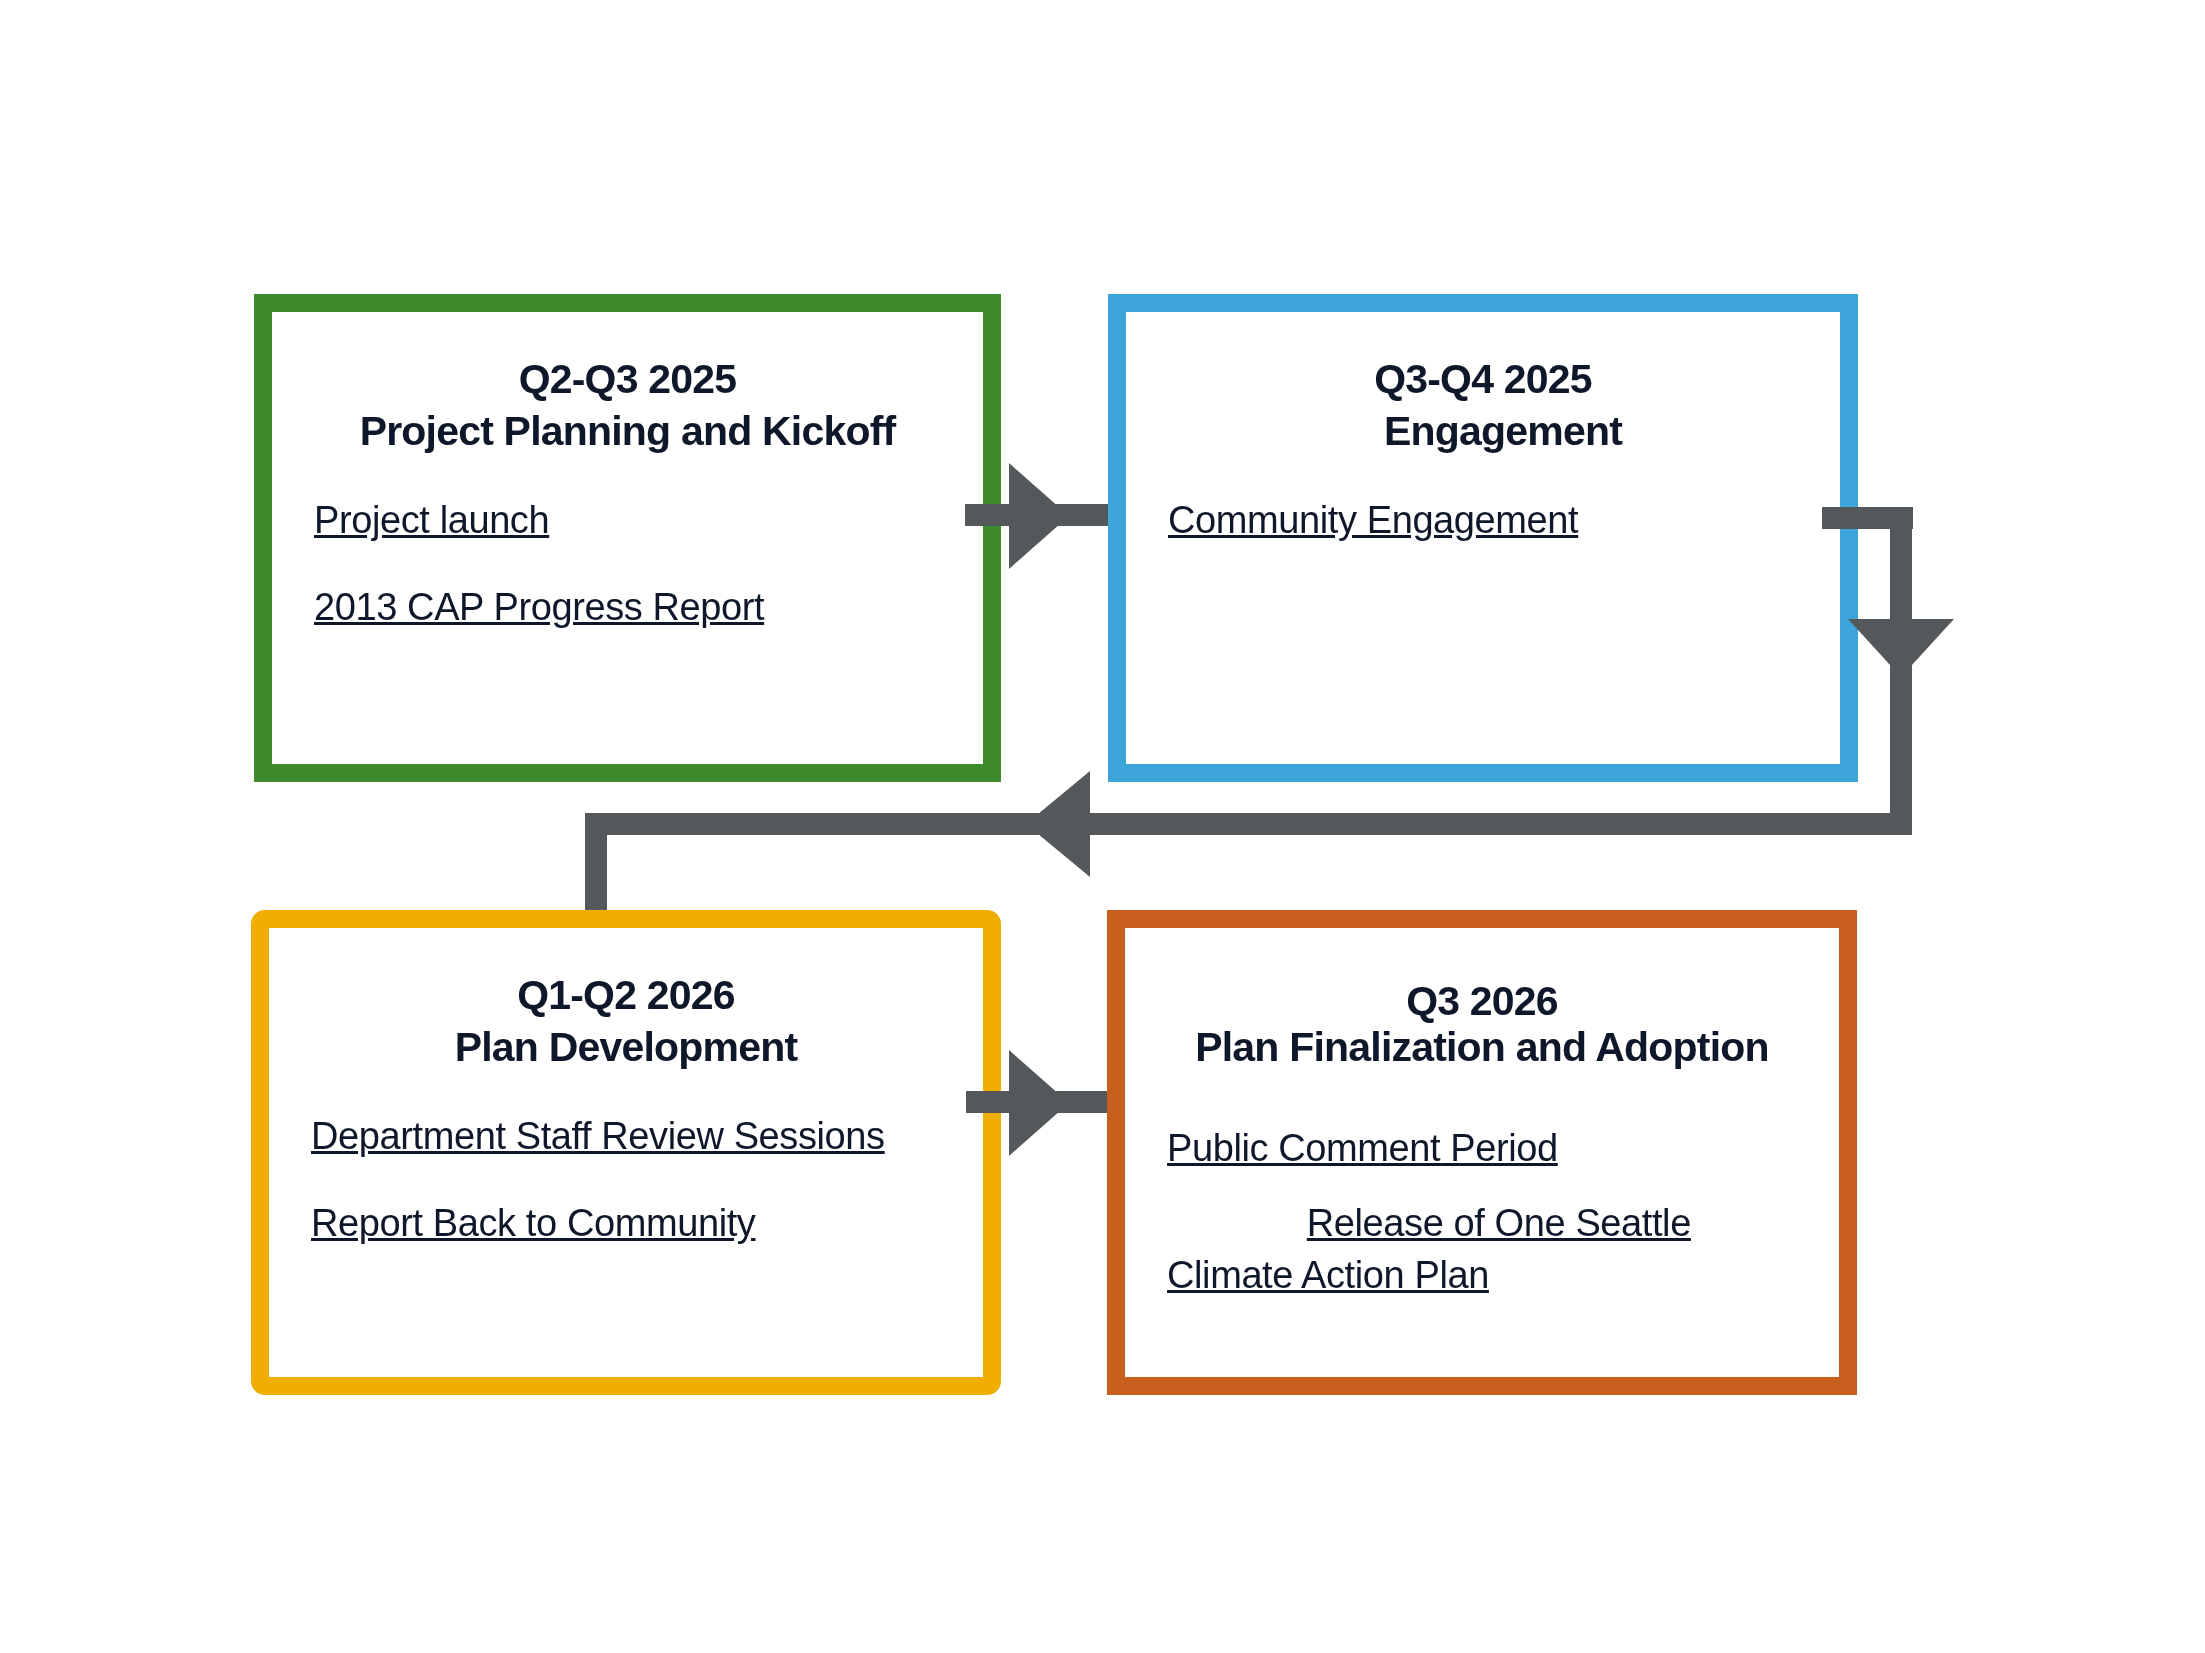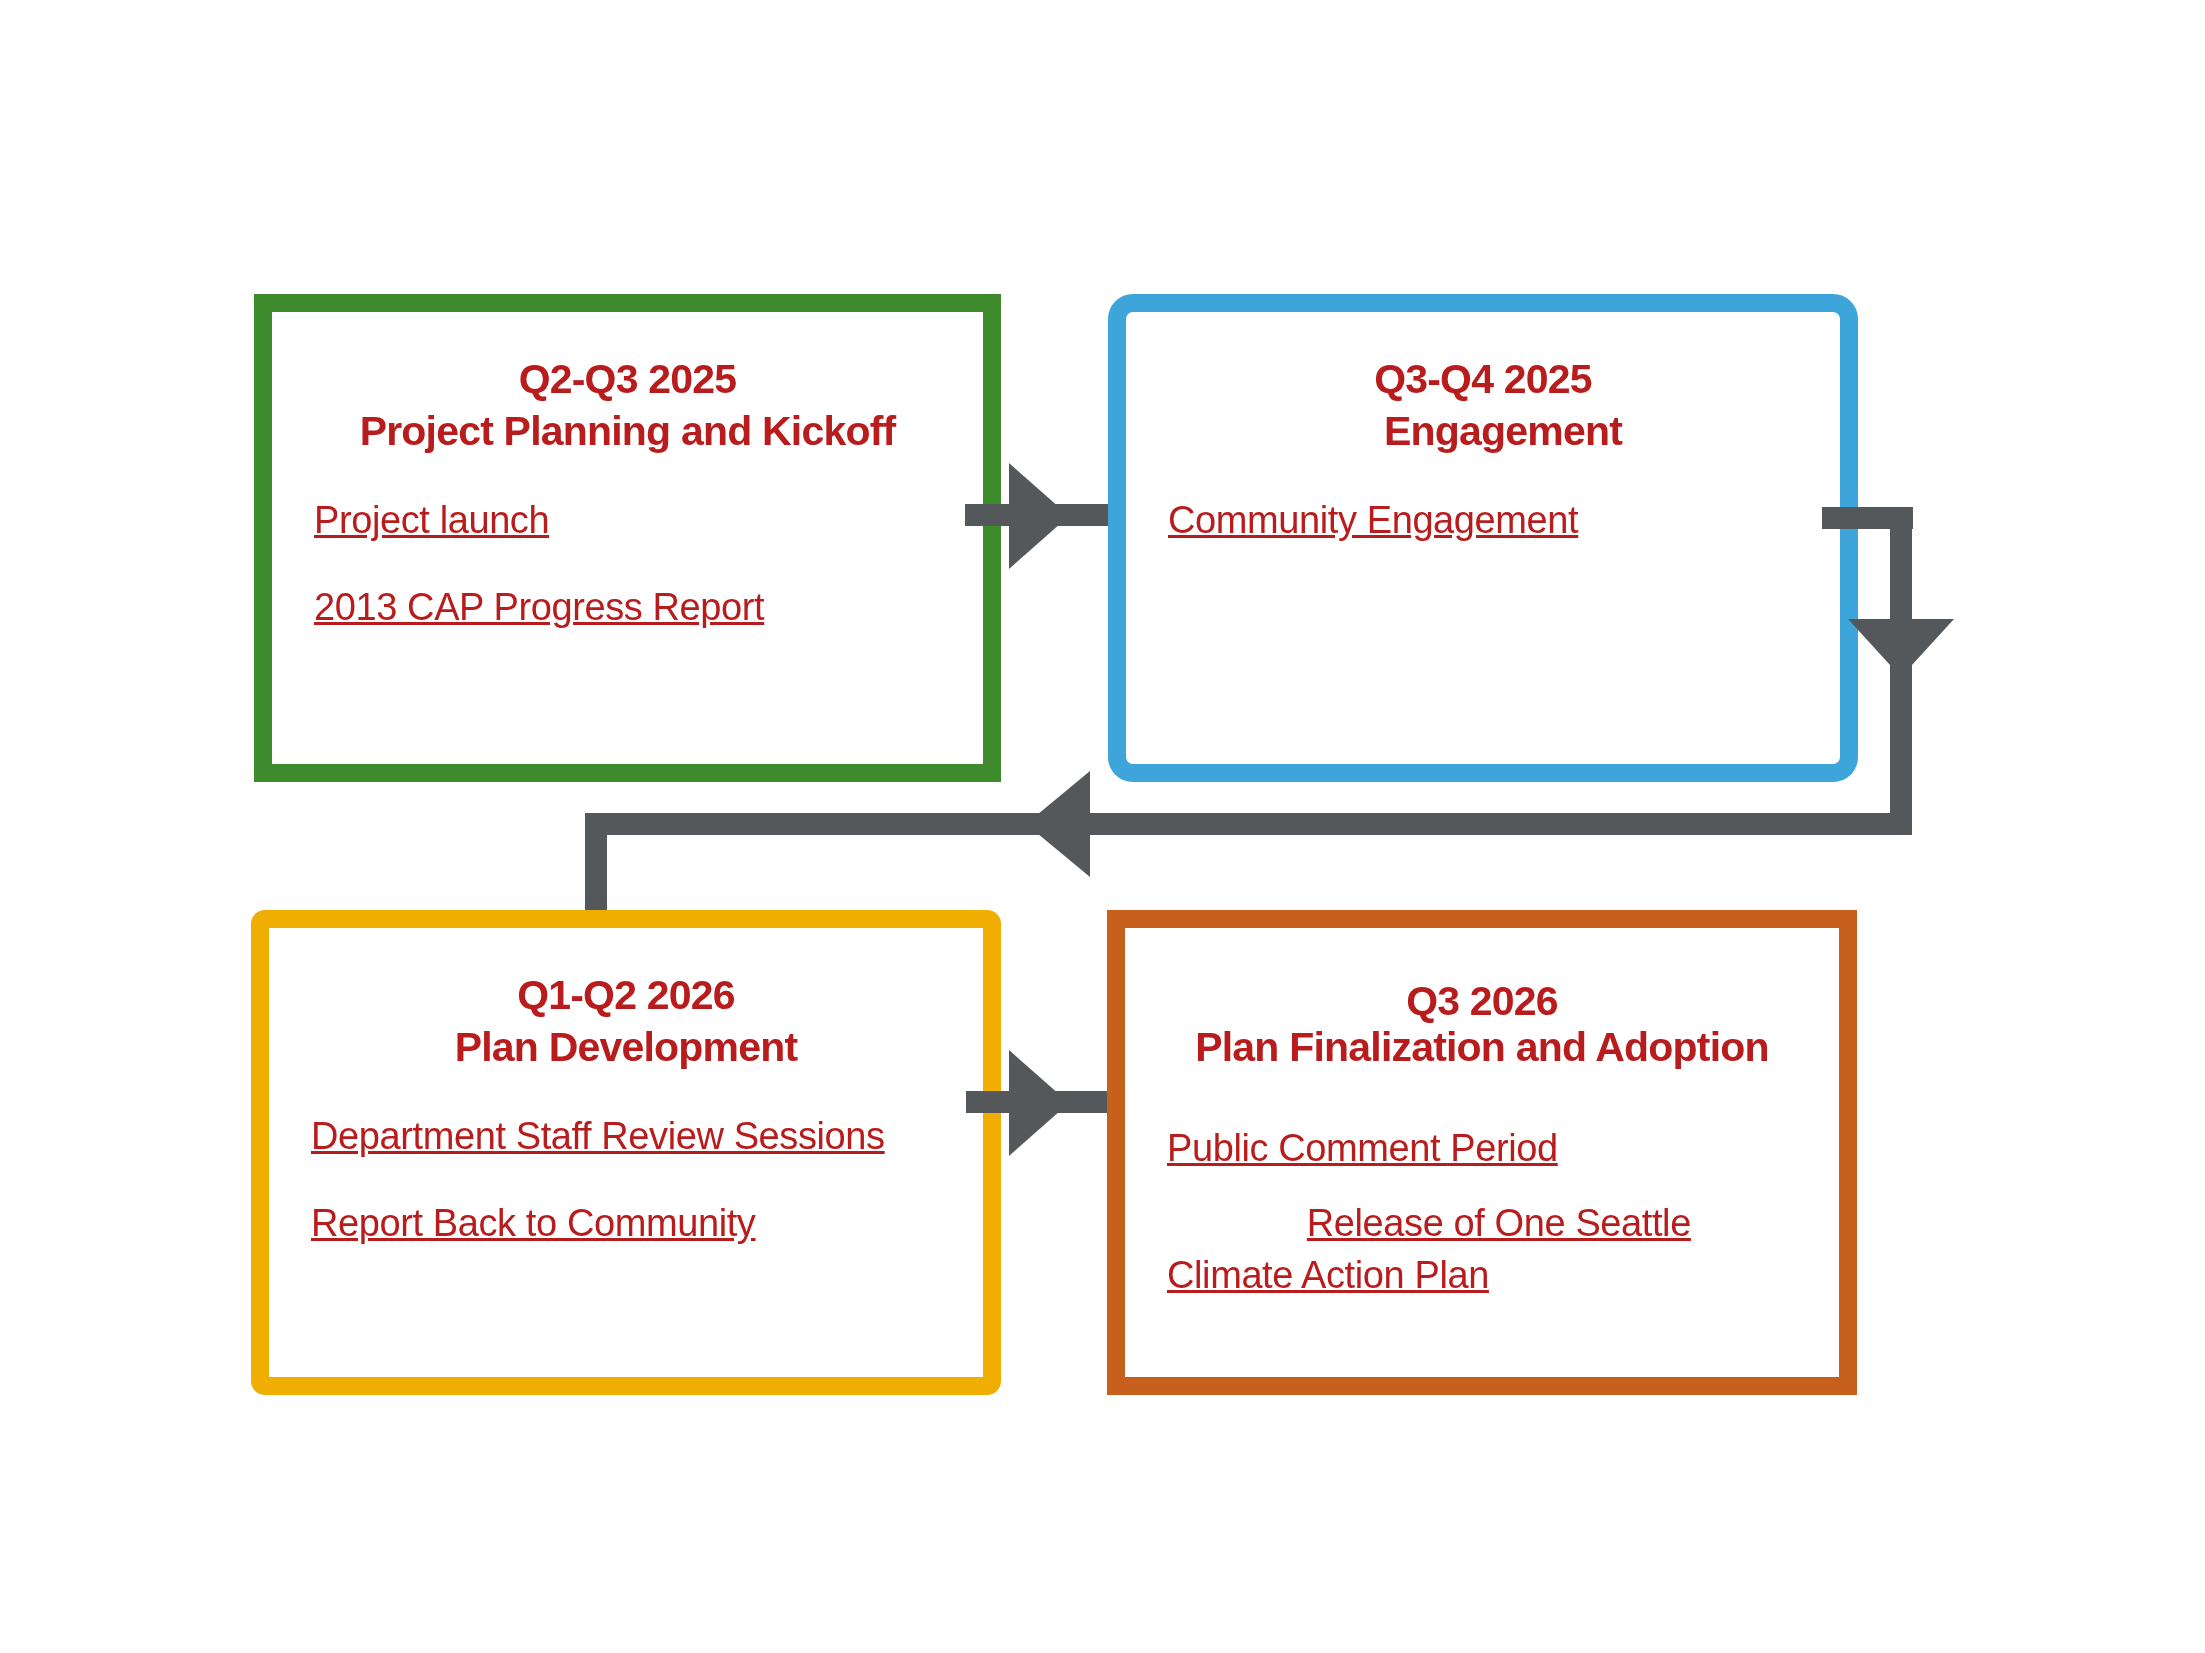--- a/index.html
+++ b/index.html
@@ -1,18 +1,18 @@
 <!DOCTYPE html>
 <html style="font-size:13.2px"><head>
 <meta charset="utf-8">
 <style>
   html,body{margin:0;padding:0;background:#ffffff;}
   .canvas{
     position:relative;width:2205px;height:1654px;background:#ffffff;
-    font-family:"Liberation Sans","DejaVu Sans",sans-serif;color:#b91c1c;overflow:hidden;
+    font-family:"Liberation Sans","DejaVu Sans",sans-serif;color:#0f172a;overflow:hidden;
   }
   .stage{position:absolute;background:#ffffff;border:18px solid #888;}
   .period,.phase{
     position:absolute;left:0;right:0;text-align:center;
     font-weight:700;font-size:41px;line-height:52px;letter-spacing:-0.8px;white-space:nowrap;
   }
   .item{
     position:absolute;left:42px;right:8.3px;
     font-weight:400;font-size:38px;line-height:52px;letter-spacing:-0.4px;white-space:nowrap;text-decoration:underline;
   }
@@ -27,21 +27,21 @@
 
 <div class="canvas">
 
   <div class="stage" style="left: 254px; top: 294px; width: 711px; height: 452px; border-color: rgb(62, 139, 45);">
     <div class="period" style="top:41px;">Q2-Q3 2025</div>
     <div class="phase" style="top:93px;">Project Planning and Kickoff</div>
     <div class="item" style="top:182px;">Project launch</div>
     <div class="item" style="top:269px;">2013 CAP Progress Report</div>
   </div>
 
-  <div class="stage" style="left: 1108px; top: 294px; width: 714px; height: 452px; border-color: rgb(62, 165, 218); border-radius: 25px;">
+  <div class="stage" style="left: 1108px; top: 294px; width: 714px; height: 452px; border-color: rgb(62, 165, 218);">
     <div class="period" style="top:41px;">Q3-Q4 2025</div>
     <div class="phase" style="top:93px;margin-left:40px;">Engagement</div>
     <div class="item" style="top:182px;">Community Engagement</div>
   </div>
 
   <div class="stage" style="left: 251px; top: 910px; width: 714px; height: 449px; border-color: rgb(240, 173, 2); border-radius: 14px;">
     <div class="period" style="top:41px;">Q1-Q2 2026</div>
     <div class="phase" style="top:93px;">Plan Development</div>
     <div class="item" style="top:182px;">Department Staff Review Sessions</div>
     <div class="item" style="top:269px;">Report Back to Community</div>

